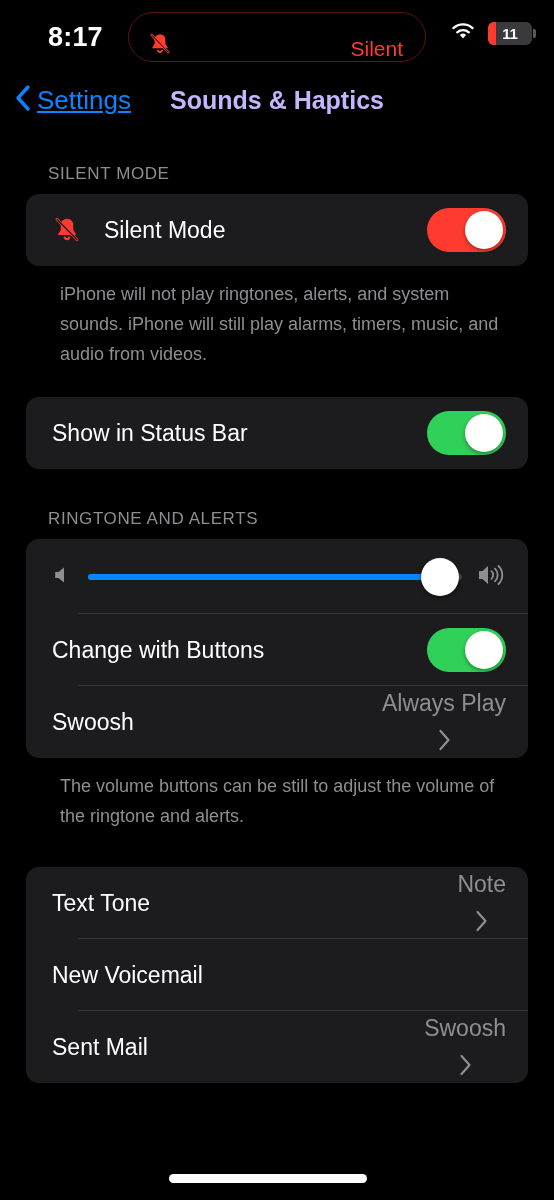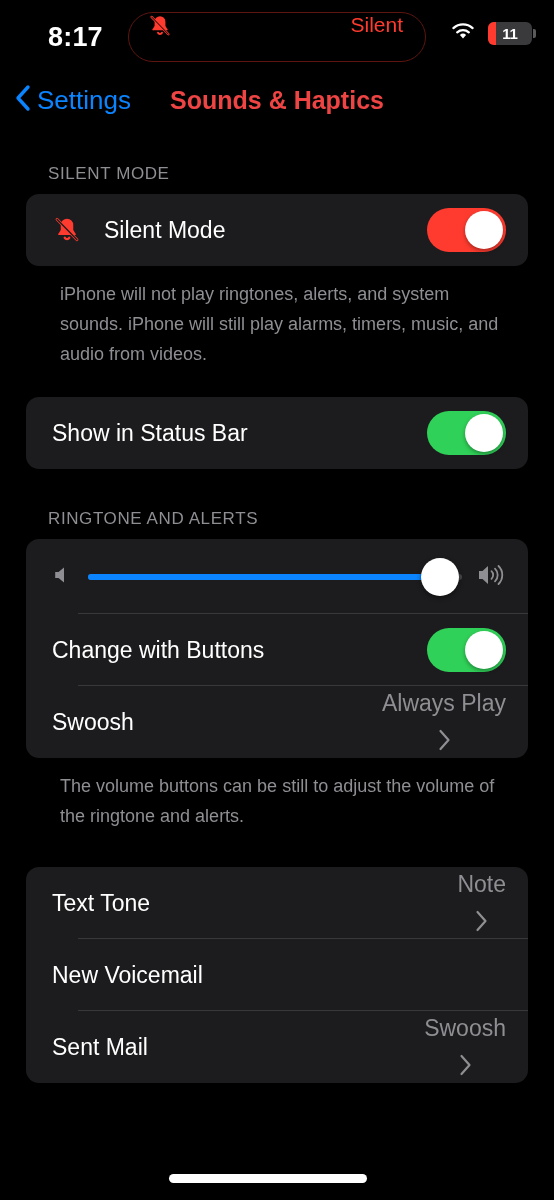--- a/index.html
+++ b/index.html
@@ -19,21 +19,21 @@
   }
   .sb-time {
     position:absolute; left:48px; top:22px;
     font-size:27px; font-weight:bold; color:#fff; letter-spacing:0.2px;
   }
   .island {
     position:absolute; left:128px; top:12px;
     width:298px; height:50px;
     border:1.5px solid #5e1510; border-radius:25px;
     background:#000;
-    display:flex; align-items:flex-start; justify-content:space-between;
+    display:flex; align-items:flex-end; justify-content:space-between;
     padding:0 22px 0 18px;
   }
   .island-label { font-size:21px; color:#FF3B2F; }
   .sb-right {
     position:absolute; right:22px; top:21px;
     display:flex; align-items:center; gap:11px;
   }
   .battery {
     position:relative; width:44px; height:23px;
     border-radius:6px; background:#3a3a3c;
@@ -50,25 +50,25 @@
     position:absolute; right:-4px; top:7px; width:3px; height:9px;
     background:#5a5a5c; border-radius:0 2px 2px 0;
   }
 
   
   .navbar { position:absolute; top:76px; left:0; width:554px; height:48px; }
   .back {
     position:absolute; left:14px; top:0; height:48px;
     display:flex; align-items:center; gap:6px; color:#0A84FF; cursor:pointer;
   }
-  .back-label { font-size:26px; color:#0A84FF; }
+  .back-label { font-size:26px; color:#0A84FF;text-decoration:underline; }
   .nav-title {
     position:absolute; left:0; top:0; width:554px; height:48px;
     display:flex; align-items:center; justify-content:center;
-    font-size:25px; font-weight:bold; color:#ef4444;
+    font-size:25px; font-weight:bold; color:#c4b5fd;
   }
 
   
   .content { position:absolute; top:124px; left:0; width:554px; }
 
   .section-header {
     margin:40px 0 10px 48px;
     font-size:17px; color:#8E8E93; letter-spacing:0.6px;
   }
   .card {

